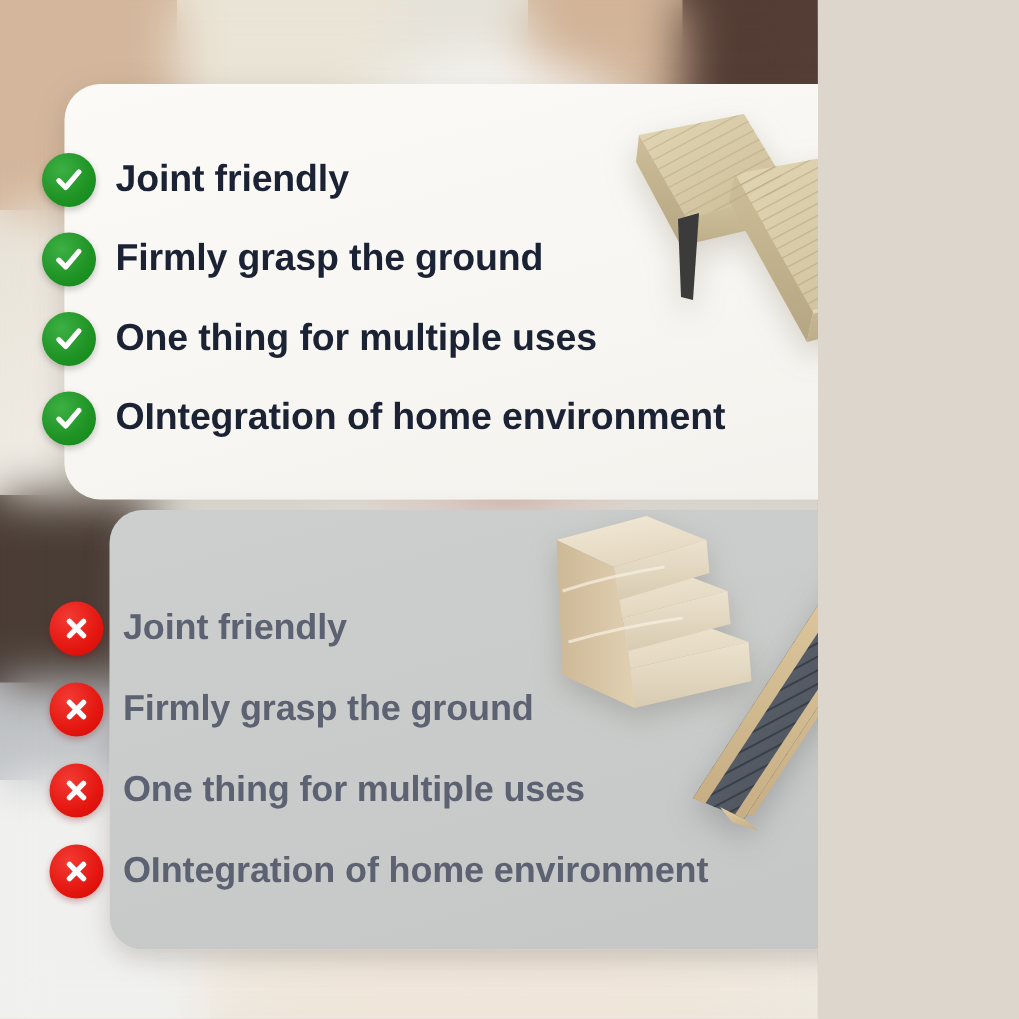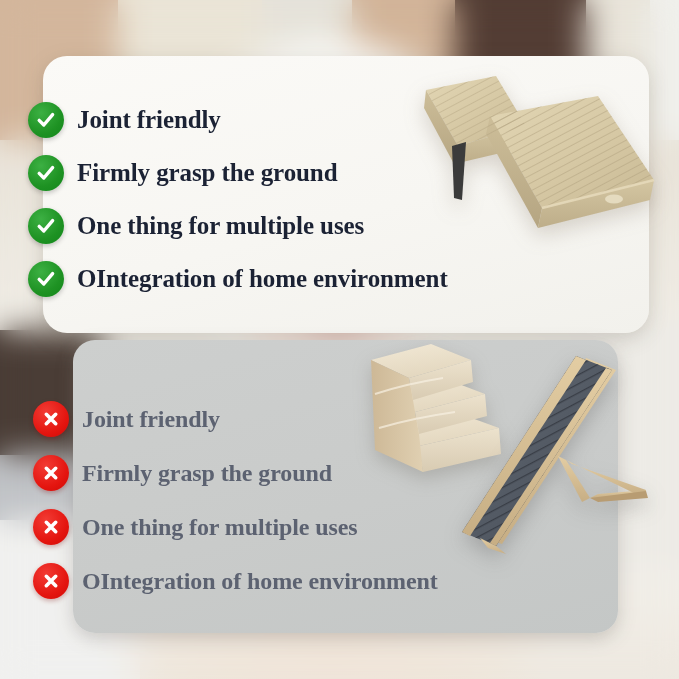--- a/index.html
+++ b/index.html
@@ -2,21 +2,21 @@
 <html><head>
 <meta charset="utf-8">
 <title>Pet Ramp Comparison</title>
 <style>
   html,body{margin:0;padding:0;}
   body{
     width:679px;height:679px;overflow:hidden;
     font-family:"Liberation Sans", sans-serif;
     background:#ddd6cc;
   }
-  .stage{position:relative;width:679px;height:679px;overflow:hidden;font-family:Liberation Serif, serif;}
+  .stage{position:relative;width:545px;height:679px;overflow:hidden;}
 
   
   .bg{position:absolute;inset:0;overflow:hidden;}
   .bg-base{
     position:absolute;inset:-40px;
     background:
       linear-gradient(180deg,
         #cbb095 0%, #d9c6ae 7%, #e4dbcd 16%,
         #e9e3d8 30%, #efece4 50%, #f3f1ec 70%,
         #f0ece4 85%, #eae4da 100%);

